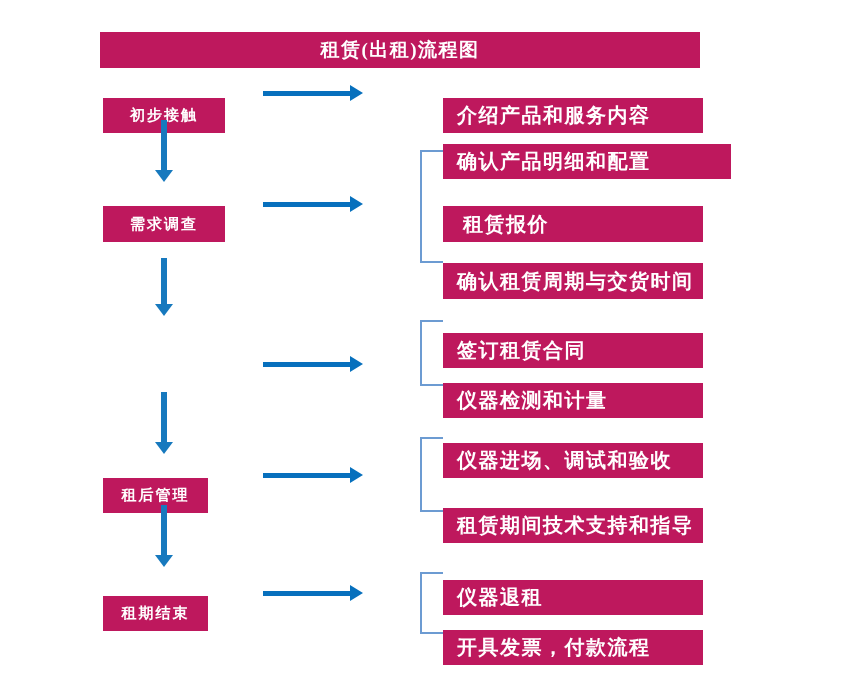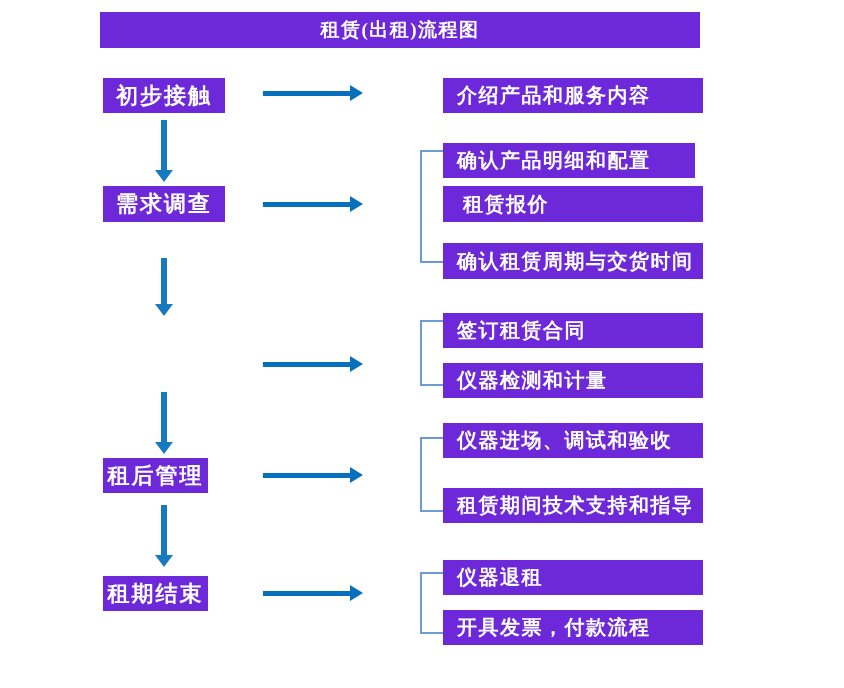--- a/index.html
+++ b/index.html
@@ -17,39 +17,40 @@
 
   #canvas {
     position: absolute;
     left: 0; top: 0;
     width: 844px;
     height: 688px;
   }
 
   .box {
     position: absolute;
-    background: #6d28d9;
+    background: #be185d;
     color: #ffffff;
     font-weight: bold;
     display: flex;
     align-items: center;
     box-sizing: border-box;
     letter-spacing: 1px;
     white-space: nowrap;
+    margin-top: 20px;
   }
 
   .title-box {
     justify-content: center;
     font-size: 19px;
     letter-spacing: 1.5px;
   }
 
   .stage-box {
     justify-content: center;
-    font-size: 22px;
+    font-size: 15px;
     letter-spacing: 2px;
     font-family: Liberation Serif, serif;
   }
 
   .detail-box {
     justify-content: flex-start;
     padding-left: 14px;
     font-size: 20px;
     letter-spacing: 1.5px;
   }
@@ -128,21 +129,21 @@
 
   <div class="box stage-box" style="left:103px; top:186px; width:122px; height:36px;">需求调查</div>
 
   <div class="h-arrow" style="left:263px; top:196px; width:100px;">
     <div class="shaft" style="width:88px;"></div>
     <div class="head" style="left:87px;"></div>
   </div>
 
   <div class="bracket" style="left:420px; top:150px; width:23px; height:113px;"></div>
 
-  <div class="box detail-box" style="left:443px; top:143px; width:252px; height:35px;">确认产品明细和配置</div>
+  <div class="box detail-box" style="left:443px; top:124px; width:288px; height:35px;">确认产品明细和配置</div>
 
   <div class="box detail-box" style="left:443px; top:186px; width:260px; height:36px;padding-left:20px;">租赁报价</div>
 
   <div class="box detail-box" style="left:443px; top:243px; width:260px; height:36px;">确认租赁周期与交货时间</div>
 
   <div class="v-arrow" style="left:155px; top:258px; height:58px;">
     <div class="shaft" style="height:46px;"></div>
     <div class="head" style="top:46px;"></div>
   </div>
 

